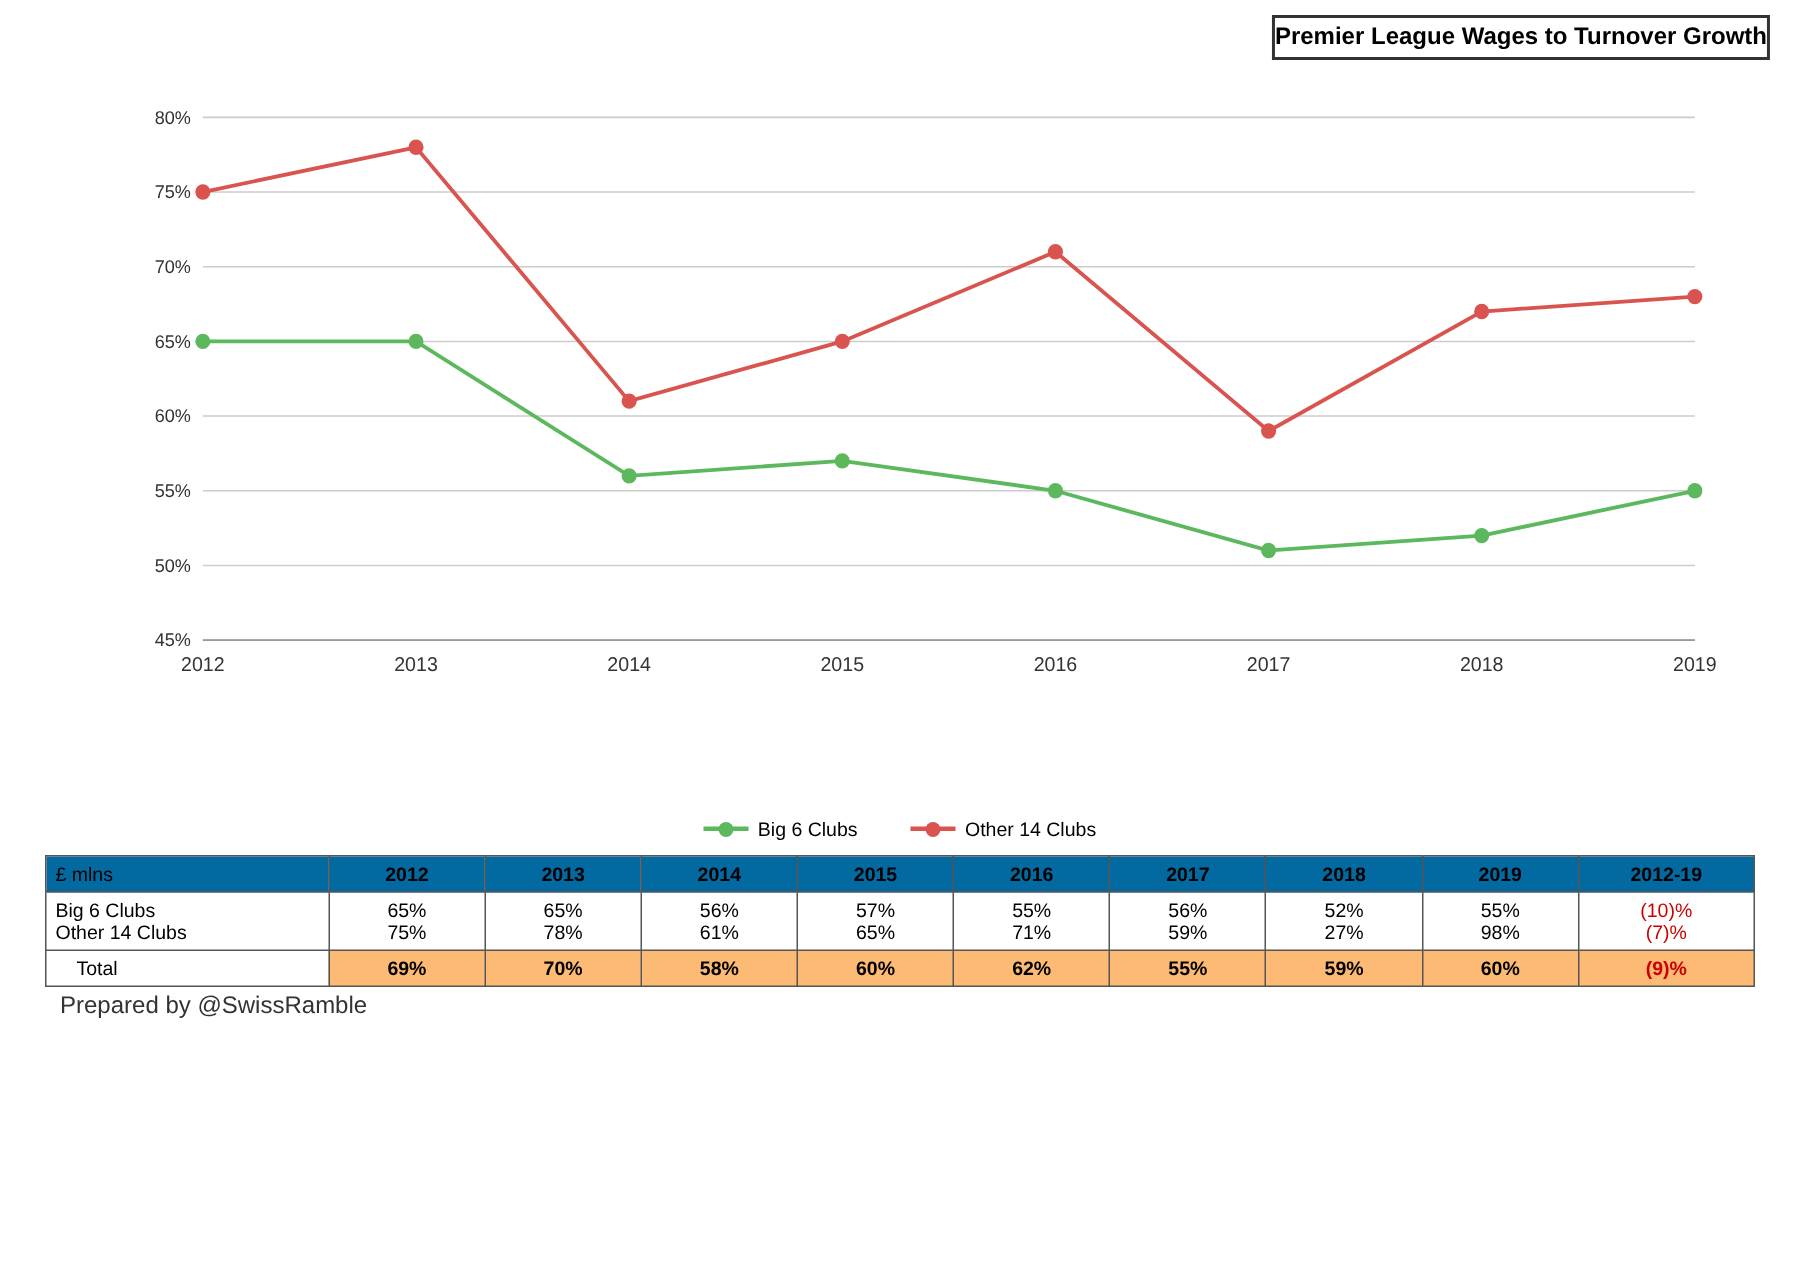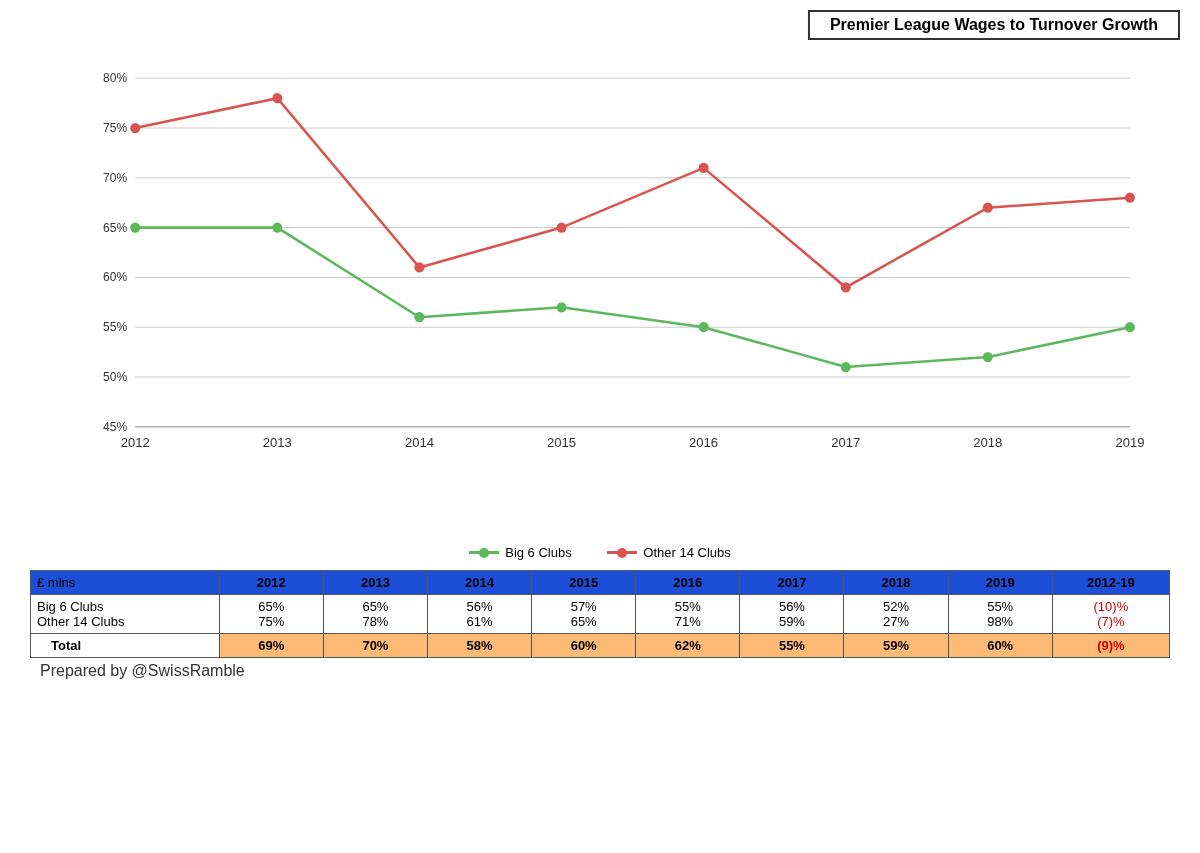--- a/index.html
+++ b/index.html
@@ -15,21 +15,21 @@
       width: 1200px;
       padding: 10px 20px;
     }
     .chart-title {
       text-align: center;
       font-size: 16px;
       font-weight: bold;
       margin-bottom: 10px;
       border: 2px solid #333;
       display: inline-block;
-      padding: 4px 20px;
+      padding: 4px 0;
       position: relative;
       left: 50%;
       transform: translateX(-50%);
     }
     .chart-area {
       position: relative;
       width: 1140px;
       height: 480px;
       margin: 0 auto;
     }
@@ -105,27 +105,27 @@
       width: 145px;
     }
     .col-year {
       width: 80px;
     }
     .col-range {
       width: 90px;
     }
     .row-header td {
       font-weight: bold;
-      background: #1d4ed8;
+      background: #0369a1;
     }
     .row-total td {
       font-weight: bold;
     }
     .row-total td:first-child {
-      font-weight: bold;
+      font-weight: normal;
       padding-left: 20px;
     }
     .yellow-bg {
       background: #fdba74;
     }
     .red-text {
       color: #cc0000;
     }
     .bold-text {
       font-weight: bold;

